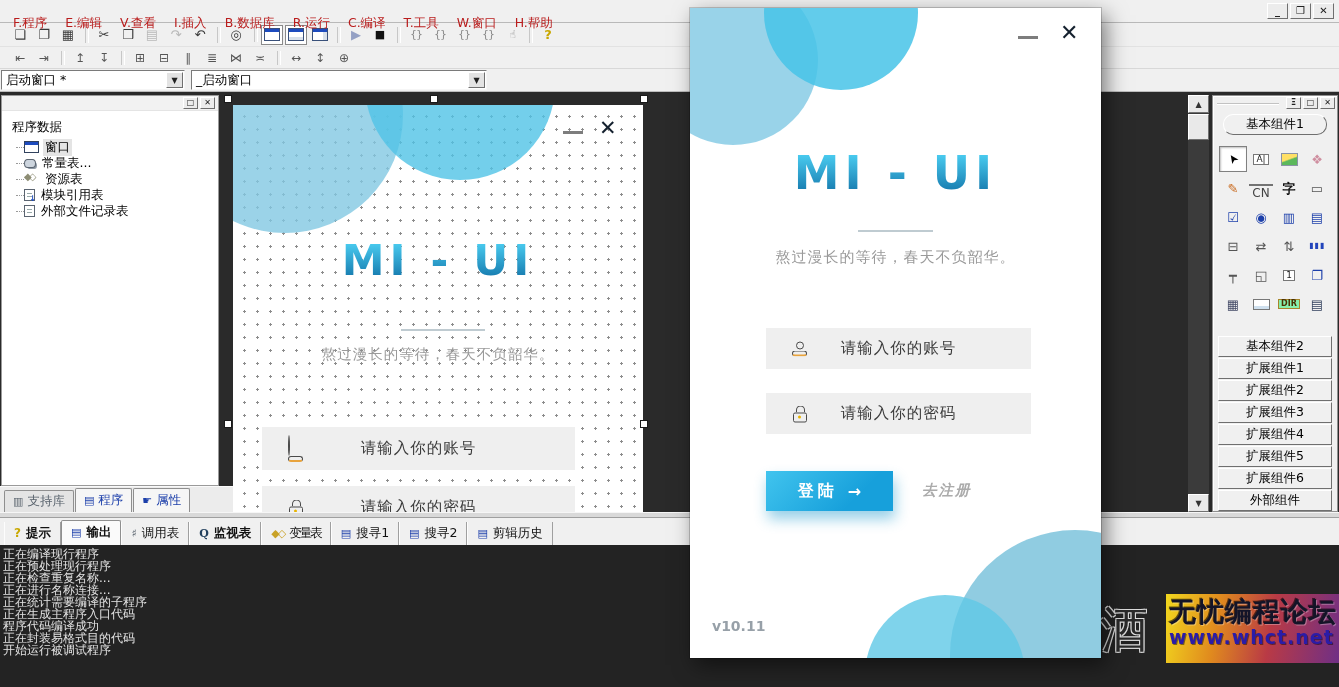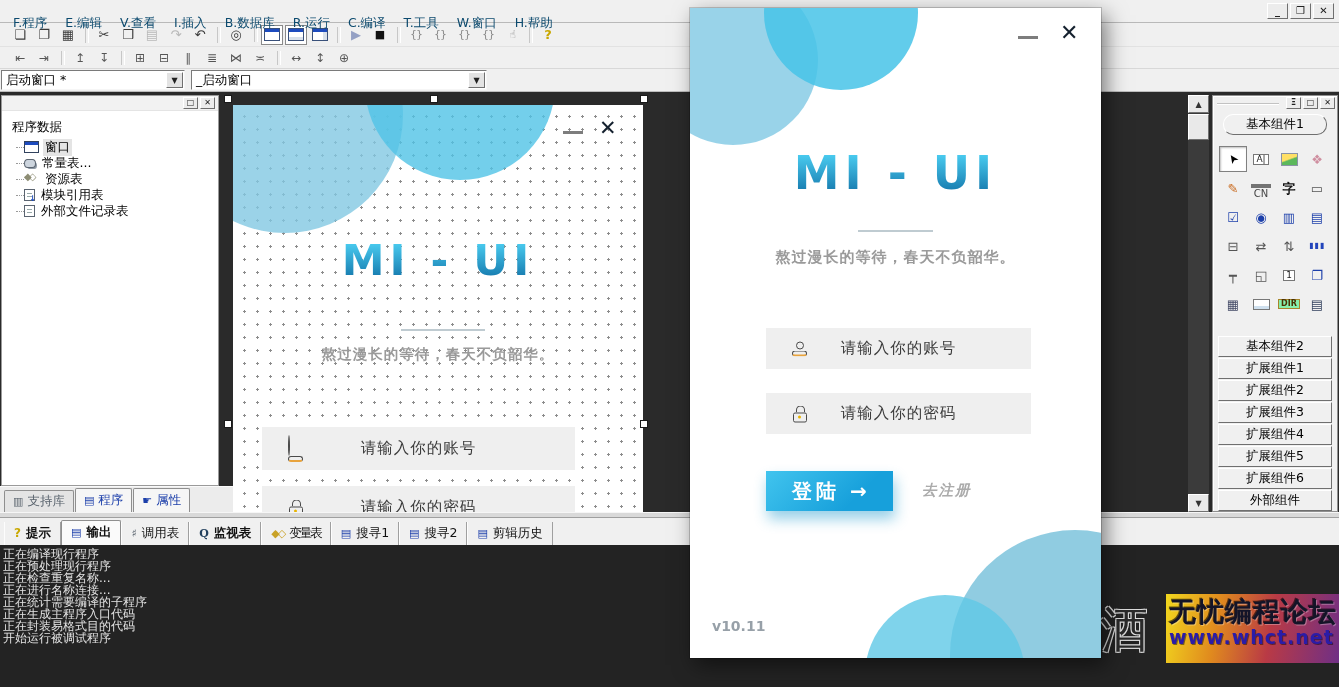--- a/index.html
+++ b/index.html
@@ -3,21 +3,21 @@
 <meta charset="utf-8">
 <style>
   html,body{margin:0;padding:0;background:#555;}
   #screen{position:relative;width:1339px;height:687px;background:#2a2a2a;overflow:hidden;
     font-family:"DejaVu Sans",sans-serif;-webkit-font-smoothing:antialiased;}
   #screen *{box-sizing:border-box;}
 
   
   .menubar{position:absolute;left:0;top:0;width:1339px;height:23px;background:#f0f0f0;
     border-bottom:1px solid #b9b9b9;display:flex;align-items:center;padding-left:4px;z-index:5;}
-  .menuitem{font-size:12.5px;color:#0c4a6e;padding:3px 9px;cursor:default;margin-top:24px;}
+  .menuitem{font-size:12.5px;color:#b91c1c;padding:3px 9px;cursor:default;margin-top:24px;}
   .winbtns{position:absolute;right:5px;top:3px;display:flex;gap:2px;}
   .wbtn{width:21px;height:16px;background:#ececec;border:1px solid;border-color:#fff #6f6f6f #6f6f6f #fff;
     font-size:10px;font-weight:bold;color:#222;display:flex;align-items:center;justify-content:center;line-height:1;}
   .tb{position:absolute;left:0;width:1339px;background:#f0f0f0;display:flex;align-items:center;padding-left:8px;z-index:4;}
   .tb1{top:23px;height:24px;border-bottom:1px solid #e2e2e2;}
   .tb2{top:47px;height:22px;border-bottom:1px solid #d8d8d8;}
   .tbtn{min-width:22px;height:20px;display:flex;align-items:center;justify-content:center;
     font-size:13px;color:#3a3a3a;margin:0 1px;position:relative;}
   .tb2 .tbtn{font-size:12px;color:#555;height:18px;}
   .tbtn.gs{margin-left:13px;}
@@ -90,21 +90,21 @@
   .circle{position:absolute;border-radius:50%;}
   .handle{position:absolute;width:8px;height:8px;background:#fff;border:1px solid #1a1a1a;z-index:3;}
 
   .mi-min{position:absolute;width:20px;height:3px;background:#7d7d7d;}
   .mi-close{position:absolute;color:#14202e;font-weight:normal;line-height:1;}
   .mi-title{position:absolute;left:0;width:100%;text-align:center;font-weight:bold;letter-spacing:5px;color:#1e9ed6;}
   @supports(-webkit-background-clip:text){
     .mi-title{background:linear-gradient(180deg,#4ed2f5 10%,#0f6fa5 95%);-webkit-background-clip:text;background-clip:text;color:transparent;}
   }
   .mi-divider{position:absolute;height:2px;background:#bfcbd1;}
-  .mi-sub{position:absolute;left:0;width:100%;text-align:center;font-weight:bold;color:#9a9a9a;letter-spacing:1px;}
+  .mi-sub{position:absolute;left:0;width:100%;text-align:center;font-weight:normal;color:#9a9a9a;letter-spacing:1px;}
   .mi-input{position:absolute;background:#efefef;display:flex;align-items:center;justify-content:center;}
   .mi-input .ph{font-size:15.5px;color:#3c3c3c;letter-spacing:1px;}
   .iicon{position:absolute;left:26px;top:50%;transform:translateY(-50%);width:16px;}
   .p-head{width:8px;height:8px;border:1.5px solid #4a4a4a;border-radius:50%;margin:0 auto;}
   .p-body{width:15px;height:6px;border:1.5px solid #4a4a4a;border-bottom:2px solid #e8a33d;border-radius:3px;margin-top:1px;}
   .l-shackle{width:9px;height:7px;border:1.5px solid #4a4a4a;border-bottom:none;border-radius:5px 5px 0 0;margin:0 auto;}
   .l-body{width:14px;height:10px;border:1.5px solid #4a4a4a;border-radius:2px;margin:0 auto;position:relative;}
   .l-body::after{content:"";position:absolute;left:4px;top:2px;width:3px;height:3px;border-radius:50%;background:#e8b400;}
 
   
@@ -133,21 +133,21 @@
   .comp1{position:absolute;left:5px;right:5px;top:18px;height:21px;border-radius:10px;}
   .toolgrid{position:absolute;left:6px;top:50px;display:grid;grid-template-columns:repeat(4,28px);grid-auto-rows:26px;row-gap:3px;}
   .tool{display:flex;align-items:center;justify-content:center;font-size:13px;color:#333;}
   .tool.active{border:1px solid #808080;background:#fff;box-shadow:inset 1px 1px 2px rgba(0,0,0,.25);}
   .tool>span{line-height:1;}
   .t-cursor>span{display:inline-block;transform:rotate(-125deg);color:#000;font-size:12px;}
   .t-bx>span{border:1px solid #777;background:#fff;font-size:9px;padding:0 2px;color:#222;}
   .t-pic>span{width:17px;height:13px;background:linear-gradient(160deg,#ffe066 45%,#5cb85c 55%);border:1px solid #8a94a6;display:inline-block;}
   .t-shape{color:#cf8fa0;}
   .t-pencil{color:#c96a1e;}
-  .t-cn>span{font-size:10px;color:#444;border-top:4px solid #737373;padding:1px 3px 0;margin-top:7px;}
+  .t-cn>span{font-size:12px;color:#444;border-top:2px solid #737373;padding:1px 3px 0;margin-top:7px;}
   .t-zi{color:#111;font-weight:bold;}
   .t-blue{color:#1c3faa;}
   .t-gray{color:#555;}
   .t-prog>span{color:#2244bb;font-size:8px;letter-spacing:1px;}
   .t-cal{color:#444a66;}
   .t-dir>span{background:#86efac;border:1px solid #a8862a;font-size:8px;font-weight:bold;color:#4a3000;padding:0 2px;}
   .t-doc{color:#33415e;}
   .t-ed>span{border:1px solid #777;width:17px;height:11px;background:#fff;display:inline-block;box-shadow:inset 0 -3px 0 #cfe0ee;}
   .cats{position:absolute;left:0;right:0;top:240px;}
 
@@ -459,20 +459,21 @@
   </div>
     </div>
 
   <div class="output" style="padding-top:3px;">
       <div class="oline">正在编译现行程序</div>
       <div class="oline">正在预处理现行程序</div>
       <div class="oline">正在检查重复名称...</div>
       <div class="oline">正在进行名称连接...</div>
       <div class="oline">正在统计需要编译的子程序</div>
       <div class="oline">正在生成主程序入口代码</div>
+      <div class="oline">程序代码编译成功</div>
       <div class="oline">正在封装易格式目的代码</div>
       <div class="oline">开始运行被调试程序</div>
     </div>
 
   <div class="wm-outline">酒 /</div>
   <div class="wm-box">
     <div class="wm-line1">无忧编程论坛</div>
     <div class="wm-line2">www.whct.net</div>
   </div>
 
@@ -497,21 +498,21 @@
       <span class="ph">请输入你的账号</span>
     </div>
     <div class="mi-input" style="left:76px;top:385px;width:265px;height:41px;">
       <span class="iicon">
           <span class="l-shackle" style="display:block;"></span>
           <span class="l-body" style="display:block;"></span>
         </span>
       <span class="ph">请输入你的密码</span>
     </div>
 
-    <div class="loginbtn" style="left:76px;top:463px;width:127px;height:40px;font-size:20px;letter-spacing:4px;">
+    <div class="loginbtn" style="left:76px;top:463px;width:127px;height:40px;font-size:16px;letter-spacing:4px;">
       <span>登陆</span>
       <span style="letter-spacing:0;">→</span>
     </div>
     <div class="reglink" style="left:232px;top:473px;font-size:14.5px;letter-spacing:2px;">去注册</div>
     <div class="version" style="left:22px;top:610px;font-size:14px;">v10.11</div>
   </div>
 
 </div>
 
 </body></html>

